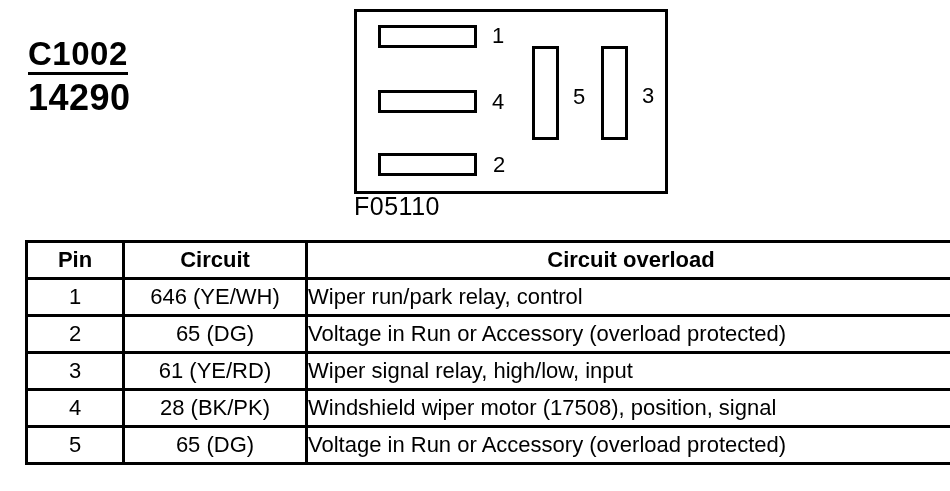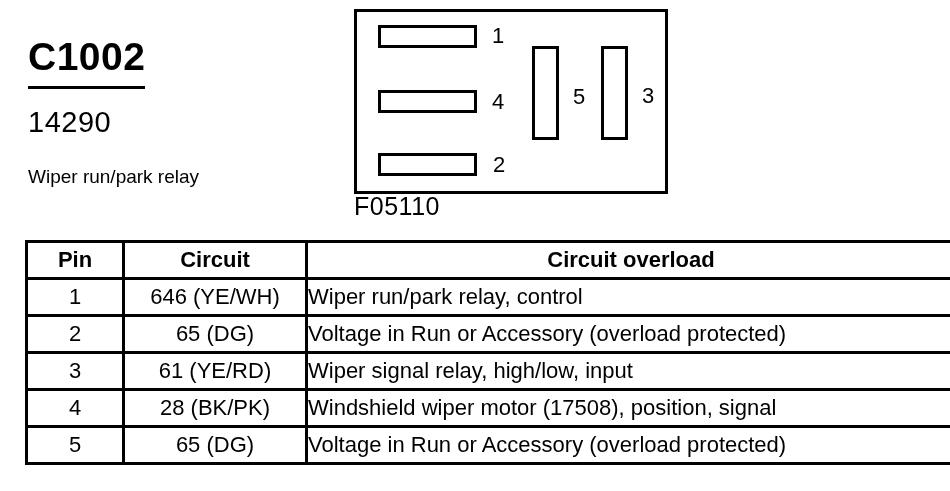--- a/index.html
+++ b/index.html
@@ -6,26 +6,26 @@
   html,body { background:#ffffff; }
   body {
     width:950px; height:491px; position:relative;
     font-family:"Liberation Sans", sans-serif; color:#000;
     overflow:hidden;
   }
 
   
   .title-block { position:absolute; left:28px; top:36px; }
   .connector-id {
-    display:inline-block; font-size:39px; font-weight:bold;
-    line-height:1.1; padding-bottom:7px; border-bottom:3px solid #000;
+    display:inline-block; font-size:33px; font-weight:bold;
+    line-height:1.1; border-bottom:3px solid #000;
     letter-spacing:0.5px;
   }
   .part-number {
-    font-size:29px; font-weight:normal; margin-top:17px; letter-spacing:0.5px;
+    font-size:36px; font-weight:bold; margin-top:2px; letter-spacing:0.5px;
   }
   .description { font-size:19px; margin-top:27px; }
 
   
   .diagram-box {
     position:absolute; left:354px; top:9px; width:314px; height:185px;
     border:3px solid #000; background:#fff;
   }
   .slot { position:absolute; border:3px solid #000; background:#fff; }
   .slot-h { width:99px; height:23px; left:21px; }
@@ -65,21 +65,20 @@
   table.pinout th { font-weight:bold; }
   table.pinout td.fn, table.pinout th.fn-h { }
   table.pinout td.fn { text-align:left; }
 </style>
 </head>
 <body>
 
 <div class="title-block">
   <div class="connector-id">C1002</div>
   <div class="part-number">14290</div>
-  <div class="description">Wiper run/park relay</div>
 </div>
 
 <div class="diagram-box">
   <div class="slot slot-h slot-h1"></div>
   <div class="slot slot-h slot-h4"></div>
   <div class="slot slot-h slot-h2"></div>
   <div class="slot slot-v slot-v5"></div>
   <div class="slot slot-v slot-v3"></div>
   <div class="pin-label pl-1">1</div>
   <div class="pin-label pl-4">4</div>

